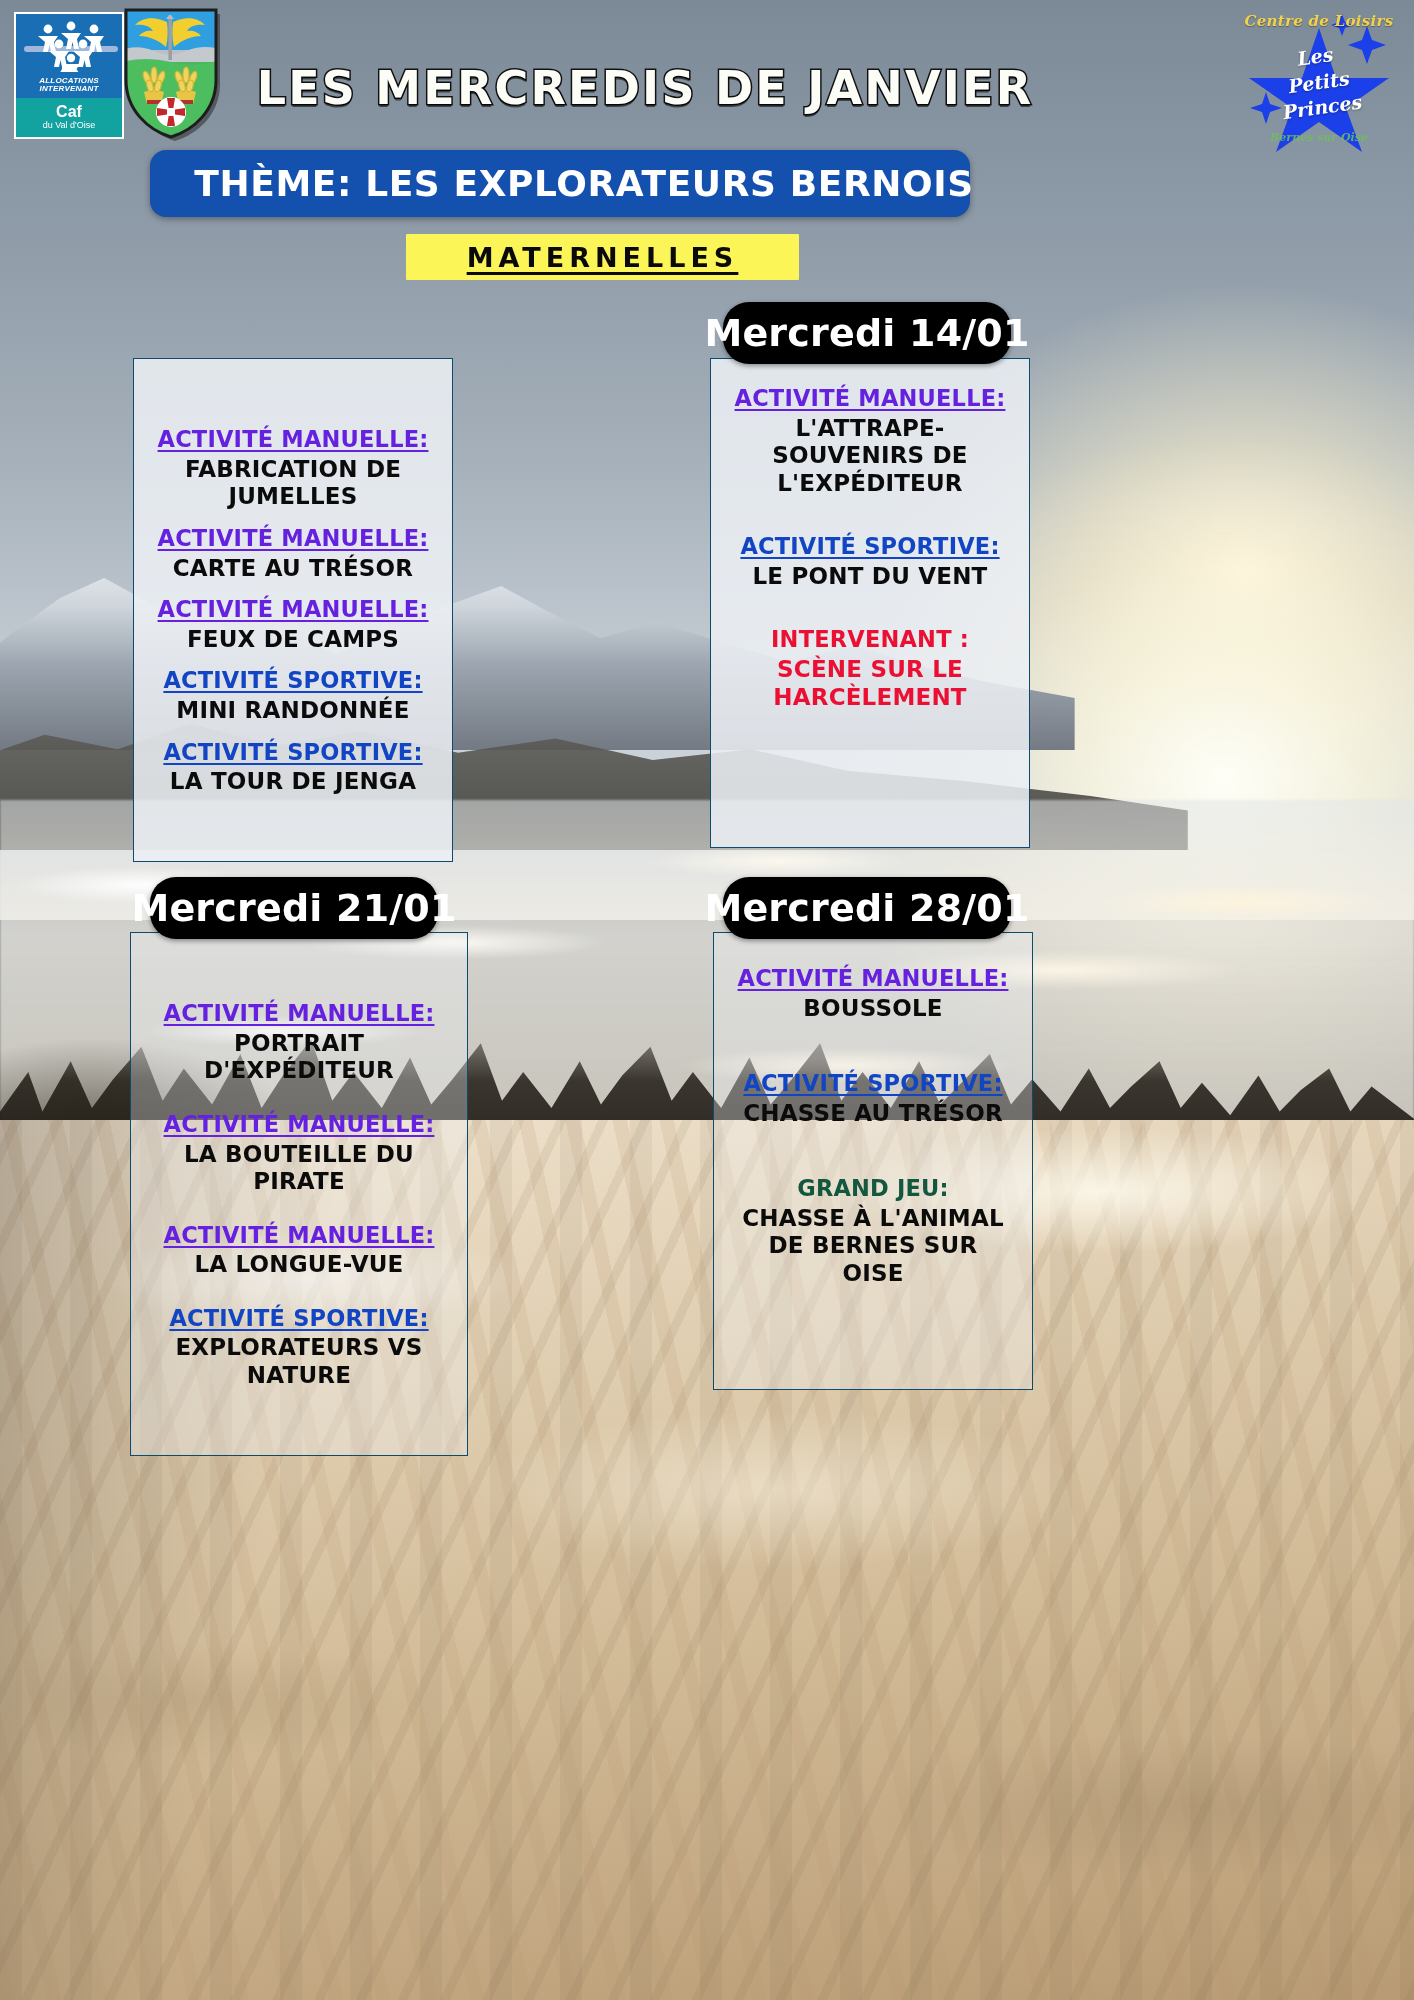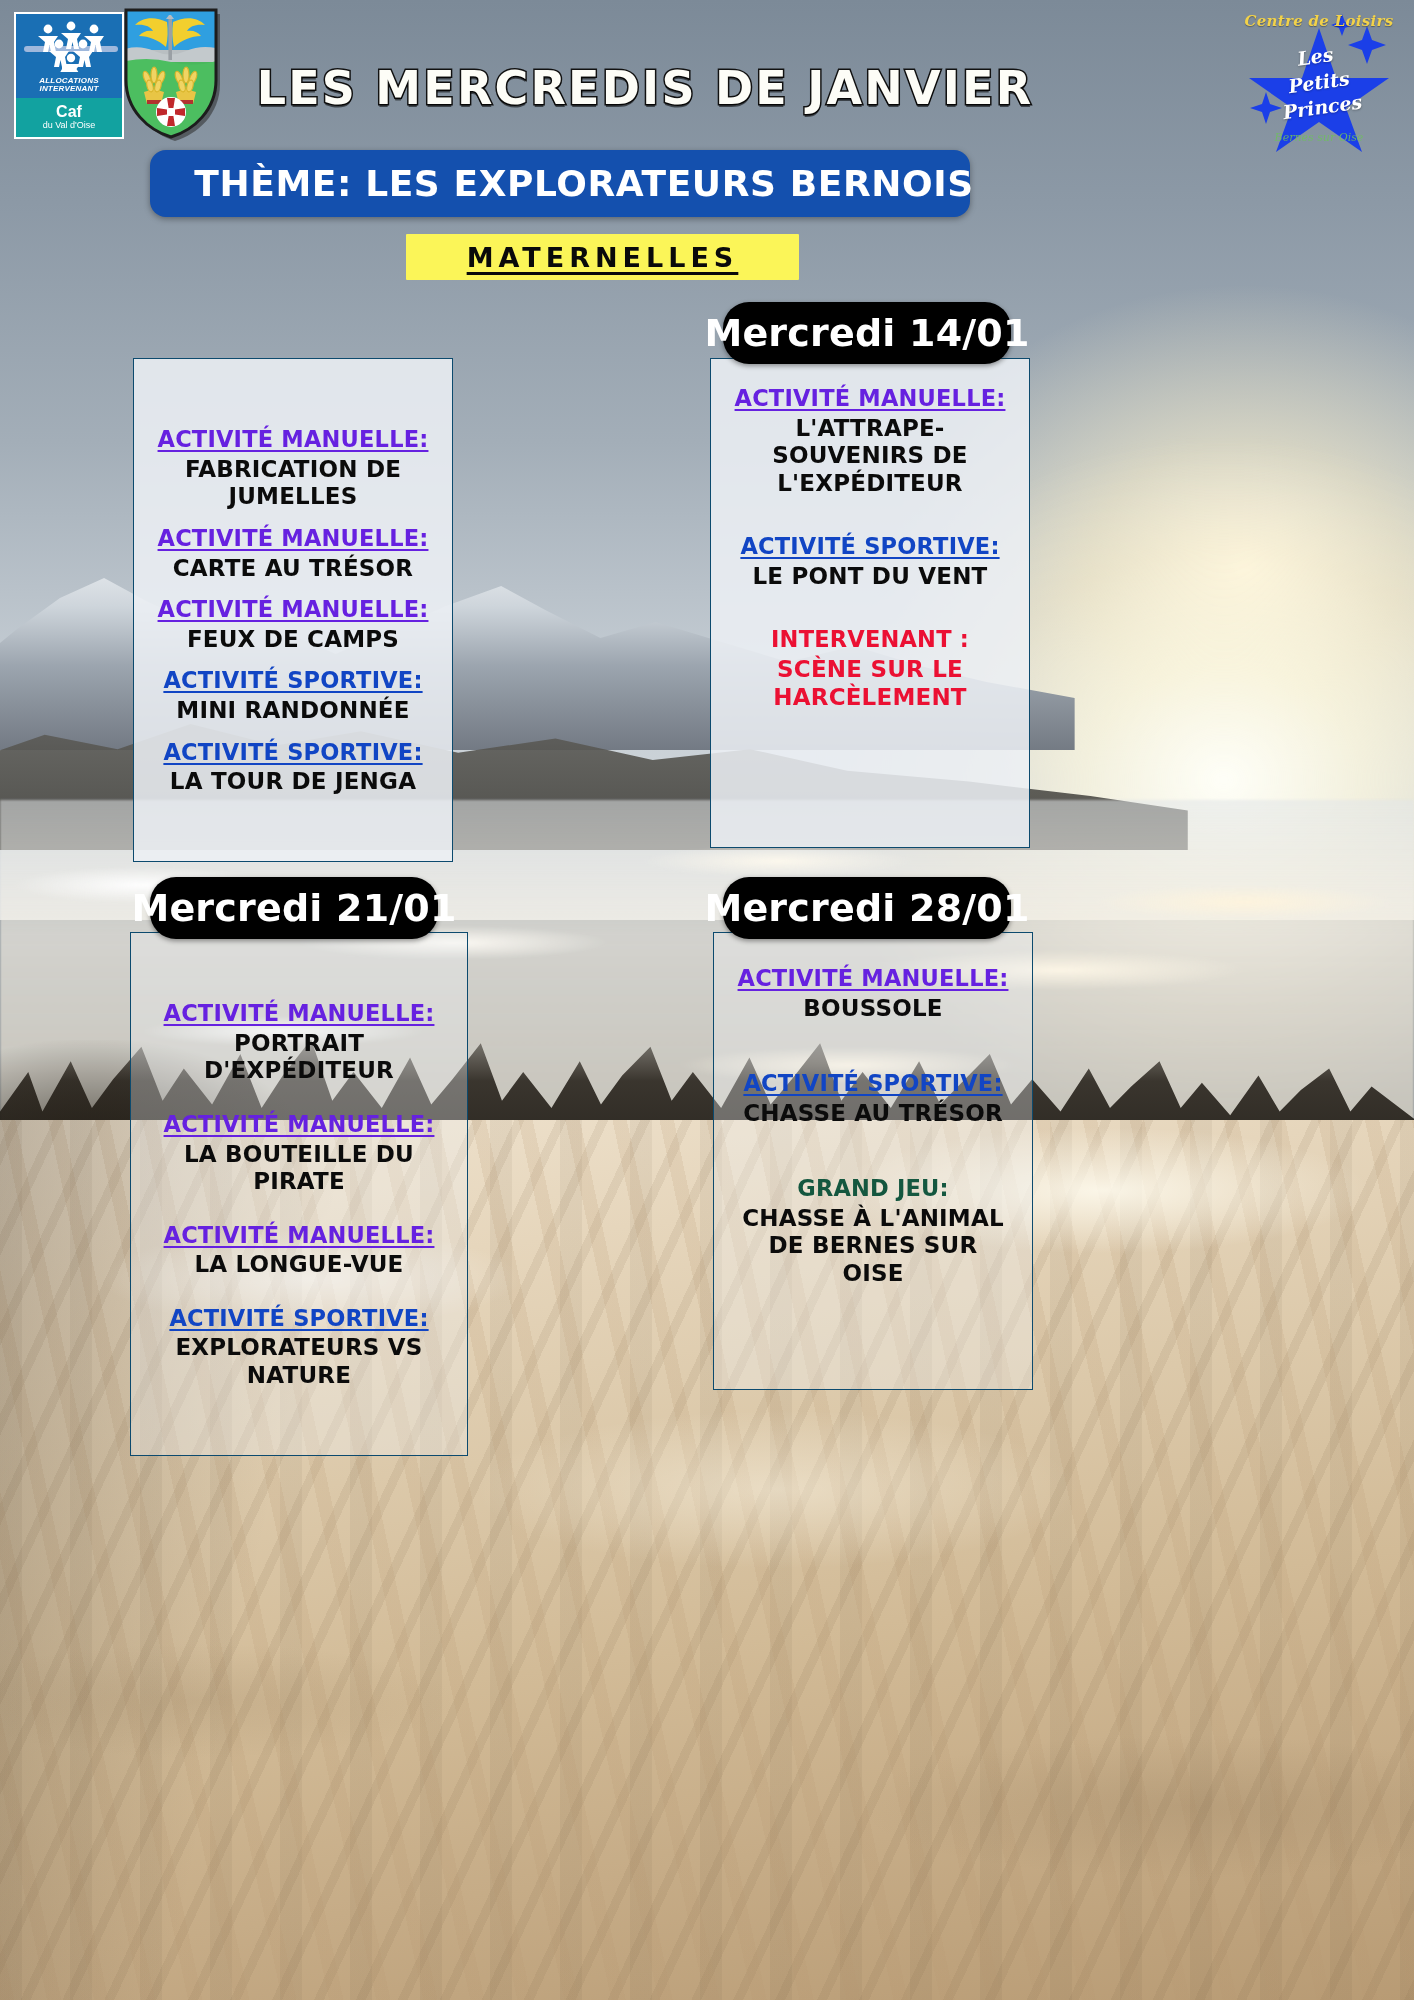--- a/index.html
+++ b/index.html
@@ -108,21 +108,21 @@
 
   .logo-star{position:absolute;right:6px;top:2px;width:178px;height:150px;}
   .star-cap{
     position:absolute;left:0;right:0;top:10px;text-align:center;
     font-family:"DejaVu Serif", serif;font-style:italic;font-weight:bold;
     font-size:15px;color:#f2d24a;letter-spacing:.3px;
     text-shadow:0 1px 1px rgba(0,0,0,.35);
   }
   .star-sub{
     position:absolute;left:0;right:0;bottom:8px;text-align:center;
-    font-family:"DejaVu Serif", serif;font-style:italic;font-weight:normal;
+    font-family:"DejaVu Serif", serif;font-style:italic;font-weight:bold;
     font-size:11px;color:#6fbf5e;opacity:.85;
   }
   .star-words{
     position:absolute;left:0;right:0;top:42px;text-align:center;
     font-family:"DejaVu Serif", serif;font-style:italic;font-weight:bold;
     color:#fff;font-size:19px;line-height:1.35;
     transform:rotate(-8deg);
     text-shadow:0 1px 2px rgba(0,0,0,.3);
   }
 

